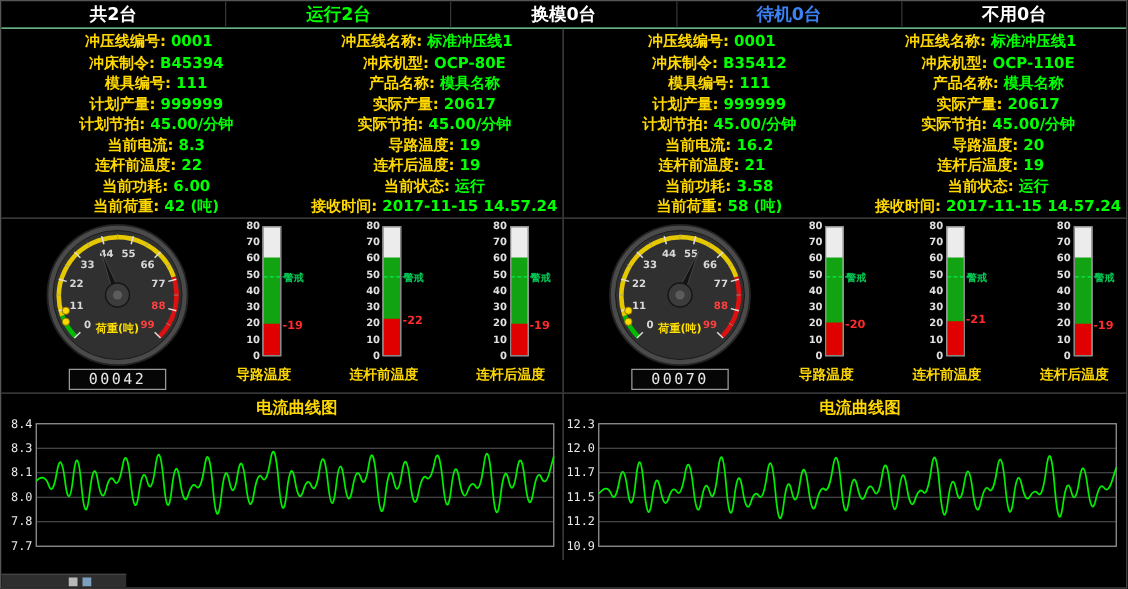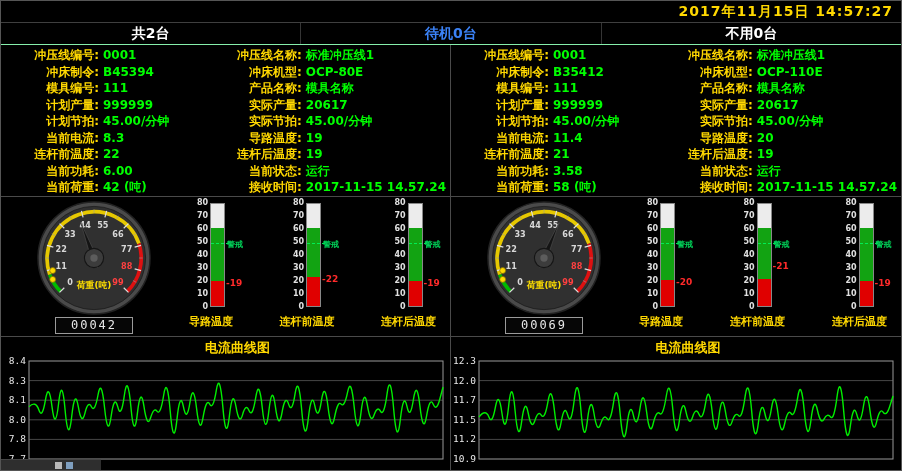--- a/index.html
+++ b/index.html
@@ -8,21 +8,21 @@
   .screen{position:relative;width:902px;height:471px;background:#000;overflow:hidden;border:1px solid #555;}
   .topbar{height:22px;display:flex;align-items:center;justify-content:flex-end;padding-right:8px;border-bottom:1px solid #3f3f3f;}
   .datetime{color:#ffd800;font-size:14px;font-weight:bold;letter-spacing:1px;}
   .statusbar{height:22px;display:flex;border-bottom:1px solid #86efac;}
   .status-cell{flex:1;display:flex;align-items:center;justify-content:center;font-size:14px;font-weight:bold;border-left:1px solid #353535;}
   .status-cell:first-child{border-left:none;}
   .panels{display:flex;height:425px;}
   .panel{width:450px;display:flex;flex-direction:column;}
   .panel.first{border-right:1px solid #4a4a4a;}
   .info{height:152px;display:flex;border-bottom:1px solid #4a4a4a;padding:3px 4px 2px 0;}
-  .info-col{flex:1;display:flex;flex-direction:column;justify-content:space-between;}
+  .info-col{flex:1;display:flex;flex-direction:column;justify-content:space-between;align-items:center;}
   .info-row{display:flex;font-size:12px;font-weight:bold;line-height:14px;white-space:nowrap;}
   .info-label{width:98px;text-align:right;color:#ffd800;}
   .info-value{margin-left:4px;color:#00ff00;}
   .meters{height:140px;display:flex;border-bottom:1px solid #4a4a4a;}
   .gauge-wrap{width:186px;display:flex;flex-direction:column;align-items:center;padding-top:2px;}
   .gauge svg{display:block;}
   .gauge-display{width:78px;height:17px;border:1px solid #9a9a9a;background:#060606;color:#e8e8e8;
     font-family:"DejaVu Sans Mono",monospace;font-size:12px;letter-spacing:2px;text-align:center;line-height:15px;}
   .thermos{flex:1;display:flex;justify-content:space-between;padding:6px 14px 0 2px;}
   .thermo{display:flex;flex-direction:column;align-items:center;}
@@ -43,26 +43,25 @@
   .taskbar-sliver{position:absolute;left:0;bottom:0;width:100px;height:11px;background:#2e2e2e;border-top:1px solid #454545;
     display:flex;align-items:center;gap:4px;padding-left:54px;z-index:5;}
   .tb-icon{width:7px;height:7px;background:#b8b8b8;display:inline-block;}
   .tb-icon2{background:#7f9fbf;}
 </style>
 </head>
 <body>
 
 <div class="screen">
 
-  <div class="topbar">
-    <span class="datetime">2017年11月15日 14:57:27</span>
-  </div>
 
   <div class="statusbar">
       <div class="status-cell" style="color: rgb(255, 255, 255);">共2台</div>
+      <div class="status-cell" style="color: rgb(0, 255, 0);">运行2台</div>
+      <div class="status-cell" style="color: rgb(255, 255, 255);">换模0台</div>
       <div class="status-cell" style="color: #3b82f6;">待机0台</div>
       <div class="status-cell" style="color: rgb(255, 255, 255);">不用0台</div>
     </div>
 
   <div class="panels">
 
     <section class="panel first">
       <div class="info">
         <div class="info-col">
             <div class="info-row">
@@ -300,21 +299,21 @@
             <div class="info-row">
               <span class="info-label">计划产量:</span>
               <span class="info-value">999999</span>
             </div>
             <div class="info-row">
               <span class="info-label">计划节拍:</span>
               <span class="info-value">45.00/分钟</span>
             </div>
             <div class="info-row">
               <span class="info-label">当前电流:</span>
-              <span class="info-value">11.4</span>
+              <span class="info-value">16.2</span>
             </div>
             <div class="info-row">
               <span class="info-label">连杆前温度:</span>
               <span class="info-value">21</span>
             </div>
             <div class="info-row">
               <span class="info-label">当前功耗:</span>
               <span class="info-value">3.58</span>
             </div>
             <div class="info-row">
@@ -400,21 +399,21 @@
                 <text x="124.4" y="95.4" fill="#ff4040" font-size="11" font-weight="bold" text-anchor="middle">88</text>
                 <text x="112.5" y="116.0" fill="#ff4040" font-size="11" font-weight="bold" text-anchor="middle">99</text>
                 <polygon points="100.5,32.2 76.3,78.4 74.5,92.9 83.7,81.6" fill="#141414" stroke="#505050" stroke-width="0.8"></polygon>
                 <circle cx="80" cy="80" r="13" fill="#3c3c3c" stroke="#151515" stroke-width="1.5"></circle>
                 <circle cx="80" cy="80" r="5" fill="#5c5c5c"></circle>
                 <text x="80" y="120" fill="#ffe000" font-size="12" font-weight="bold" text-anchor="middle">荷重(吨)</text>
                 <circle cx="24" cy="97" r="4" fill="#ffd800" stroke="#806c00"></circle>
                 <circle cx="24" cy="109" r="4" fill="#ffd800" stroke="#806c00"></circle>
               </svg>
             </div>
-          <div class="gauge-display">00069</div>
+          <div class="gauge-display">00070</div>
         </div>
         <div class="thermos">
             <div class="thermo">
               <div class="thermo-main">
                 <div class="thermo-scale">
                   <span>80</span>
                   <span>70</span>
                   <span>60</span>
                   <span>50</span>
                   <span>40</span>
@@ -444,21 +443,21 @@
                   <span>30</span>
                   <span>20</span>
                   <span>10</span>
                   <span>0</span>
                 </div>
                 <div class="thermo-bar">
                   <div class="fill-green" style="height: 78px;"></div>
                   <div class="fill-red" style="height: 27.3px;"></div>
                   <div class="warn-line" style="top: 39px;"></div>
                   <div class="warn-label" style="top: 35px;">警戒</div>
-                  <div class="thermo-value" style="top: 57px;">-21</div>
+                  <div class="thermo-value" style="top: 69px;">-21</div>
                 </div>
               </div>
               <div class="thermo-label">连杆前温度</div>
             </div>
             <div class="thermo">
               <div class="thermo-main">
                 <div class="thermo-scale">
                   <span>80</span>
                   <span>70</span>
                   <span>60</span>

